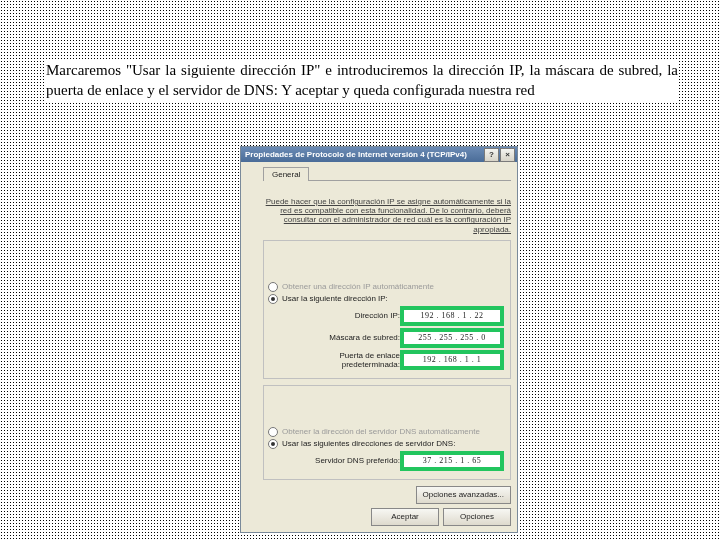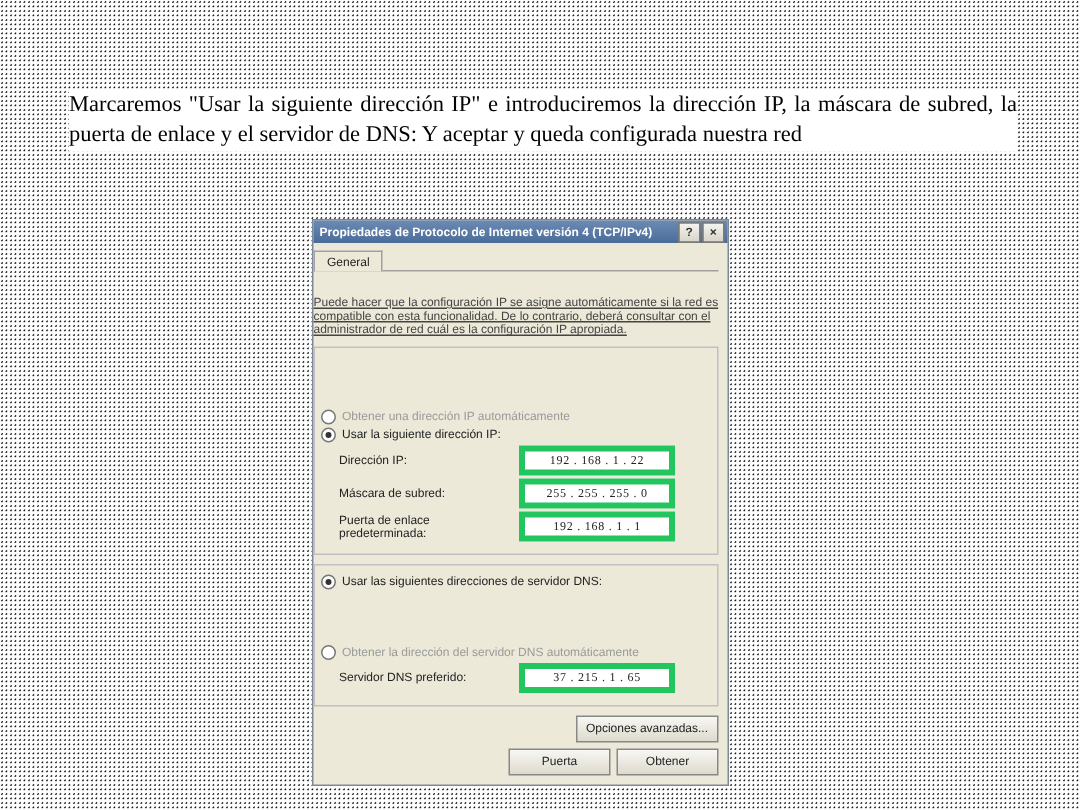--- a/index.html
+++ b/index.html
@@ -7,39 +7,39 @@
     position:absolute;inset:0;
     background-image:radial-gradient(circle,#000 0.6px,transparent 0.6px);
     background-size:3px 3px;
     background-position:0 0;
   }
   .instr{
     position:absolute;left:46px;top:60px;width:632px;
     background:#fff;color:#000;font-size:15px;line-height:1.35;
     text-align:justify;
   }
-  .dlg-wrap{position:absolute;left:208px;top:146px;width:229px;background:#ef4444;}
+  .dlg-wrap{position:absolute;left:240px;top:146px;width:229px;background:#ef4444;}
   .dlg{
     width:276px;font-family:Tahoma,Arial,sans-serif;font-size:8px;color:#222;
     border:1px solid #7a8a9a;background:#ece9d8;
   }
   .titlebar{
     height:15px;
     background:linear-gradient(#6b8bb5,#4a6c98);
     color:#fff;display:flex;align-items:center;padding:0 2px;
     font-weight:bold;font-size:8px;
   }
   .titlebar .title{flex:1;padding-left:2px;white-space:nowrap;overflow:hidden;}
   .tbtn{
     width:13px;height:12px;margin-left:1px;
     background:linear-gradient(#f4f4f0,#d8d4c8);
     border:1px solid #7a7a7a;display:flex;align-items:center;justify-content:center;
     font-size:8px;color:#333;font-family:Arial;line-height:1;
   }
-  .body{padding:4px 6px 6px 0;}
+  .body{padding:4px 6px 6px 22px;text-align:right;}
   .tabs{display:flex;border-bottom:1px solid #a0a0a0;margin-bottom:4px;}
   .tab{
     background:#ece9d8;border:1px solid #a0a0a0;border-bottom:none;
     padding:2px 8px;font-size:8px;position:relative;top:1px;
   }
   .desc{font-size:8px;color:#444;line-height:1.15;margin:16px 0 6px 0;text-decoration:underline;}
   .group{border:1px solid #c0c0c0;padding:4px 4px 6px 4px;margin-bottom:6px;}
   .radio-row{display:flex;align-items:center;margin:2px 0;}
   .radio{
     width:8px;height:8px;border:1px solid #777;border-radius:50%;
@@ -102,37 +102,37 @@
         <span class="lbl">Máscara de subred:</span>
         <span class="ip">255 . 255 . 255 .  0</span>
       </div>
       <div class="field-row">
         <span class="lbl">Puerta de enlace predeterminada:</span>
         <span class="ip">192 . 168 .  1  .  1</span>
       </div>
     </div>
 
     <div class="group">
+      <div class="radio-row disabled">
+        <span class="radio"></span>
+        <span>Obtener la dirección del servidor DNS automáticamente</span>
+      </div>
       <div class="radio-row">
         <span class="radio sel"></span>
         <span>Usar las siguientes direcciones de servidor DNS:</span>
-      </div>
-      <div class="radio-row disabled">
-        <span class="radio"></span>
-        <span>Obtener la dirección del servidor DNS automáticamente</span>
       </div>
       <div class="field-row">
         <span class="lbl">Servidor DNS preferido:</span>
         <span class="ip"> 37 . 215 .  1  . 65</span>
       </div>
     </div>
 
     <div class="adv-row">
       <div class="btn">Opciones avanzadas...</div>
     </div>
     <div class="btnrow">
-      <div class="btn">Puerta</div>
-      <div class="btn">Obtener</div>
+      <div class="btn">Aceptar</div>
+      <div class="btn">Opciones</div>
     </div>
   </div>
 
 </div>
 </div>
 
 </body></html>

